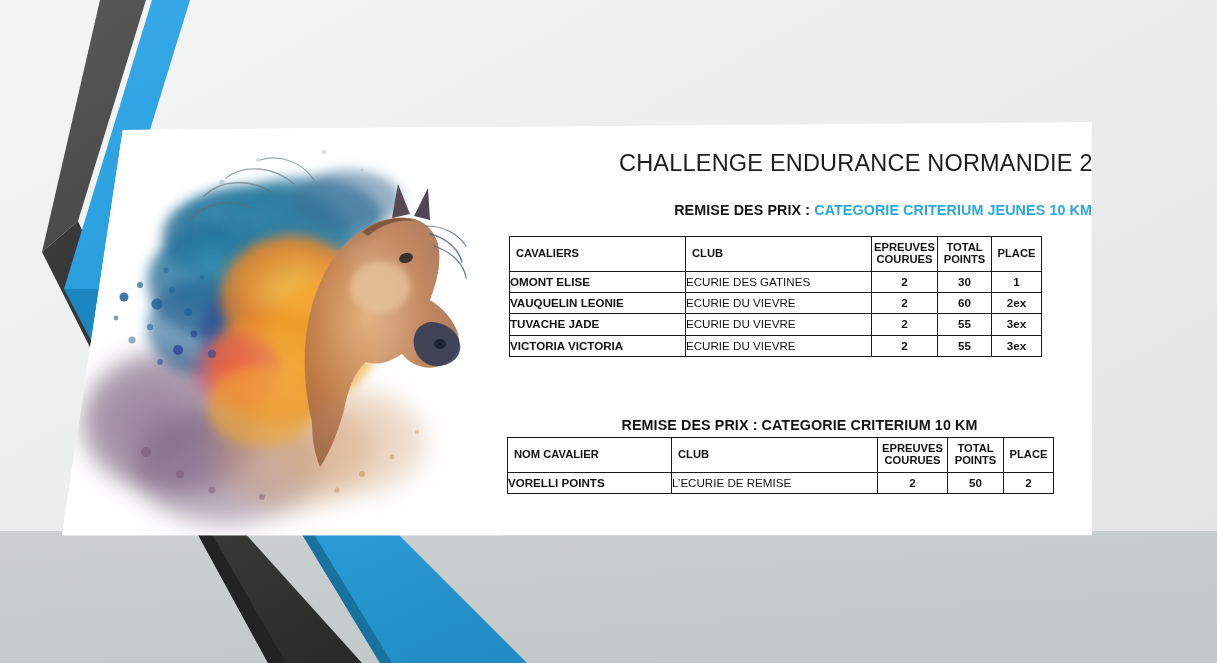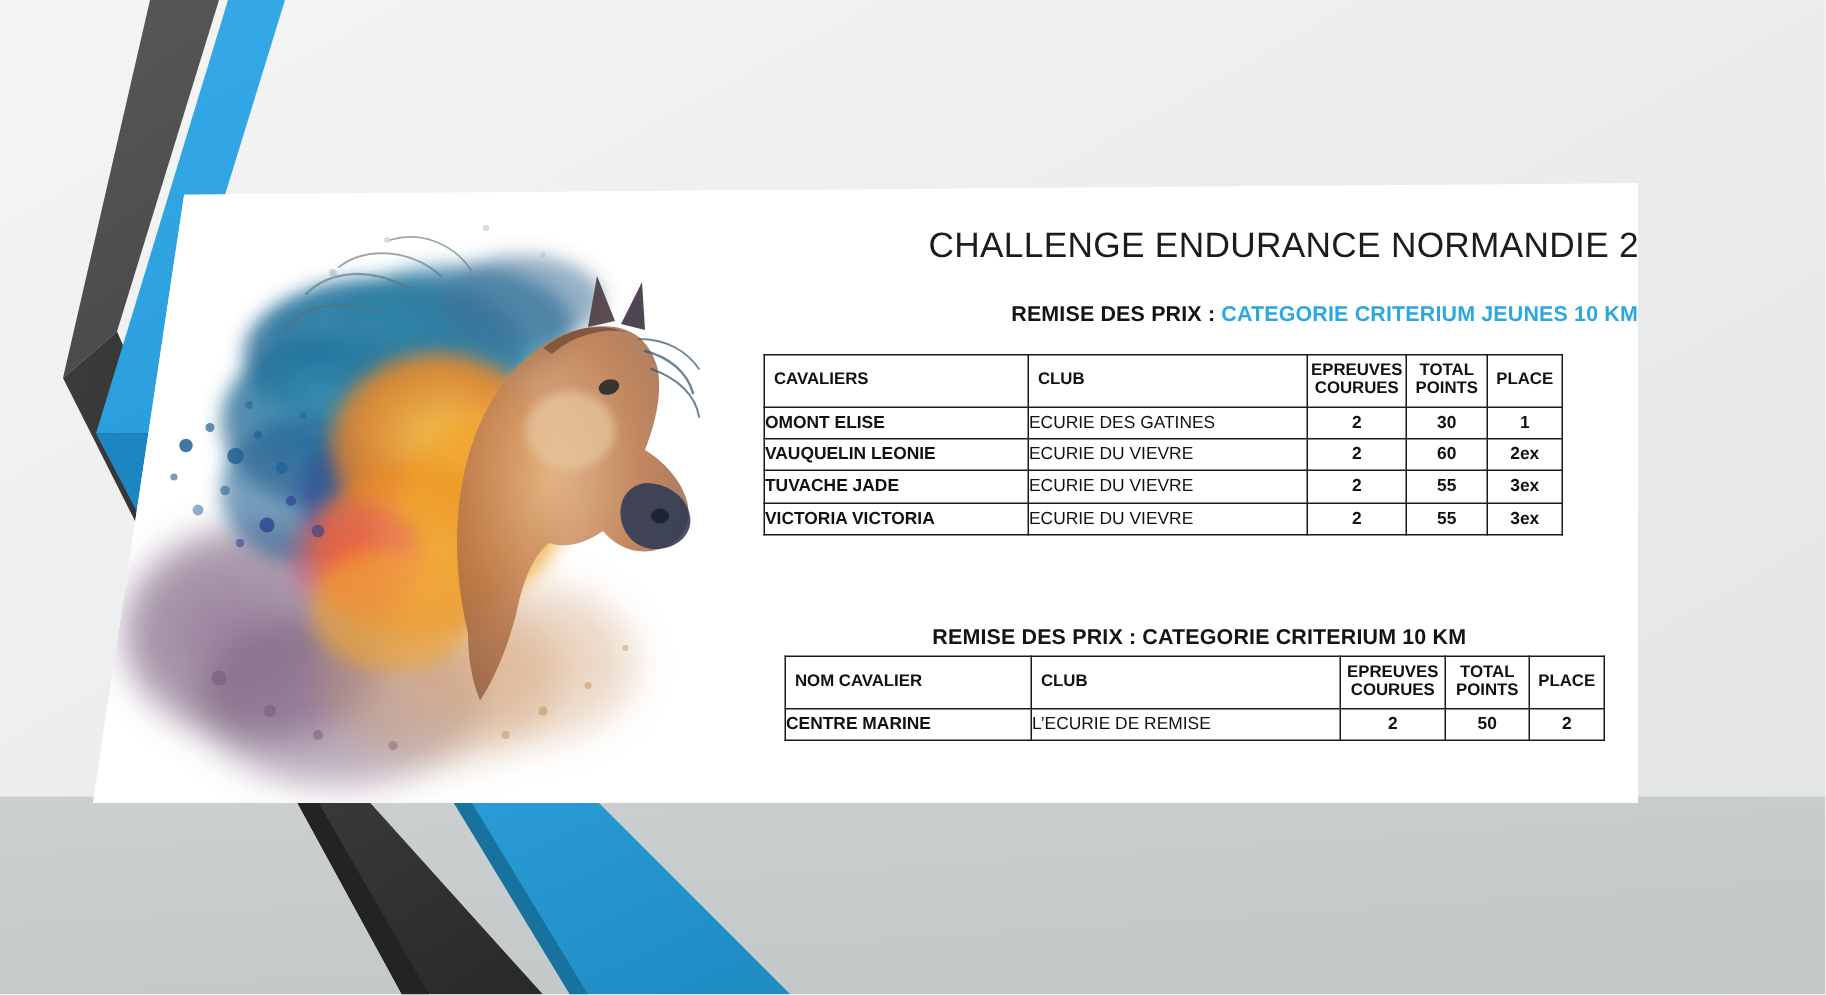--- a/index.html
+++ b/index.html
@@ -156,21 +156,21 @@
   td.club {
     padding-left: 6px;
     white-space: nowrap;
   }
   td.num {
     text-align: center;
     font-weight: bold;
   }
 
   #table1 { left: 2px; top: 104px; width: 444px; }
-  #table2 { left: 16px; top: 305px; width: 546px; }
+  #table2 { left: 0px; top: 305px; width: 546px; }
 </style>
 </head>
 <body>
 
 <div id="slide">
 
   <svg class="lower-band" viewBox="0 0 1217 663">
     <defs>
       <linearGradient id="bgGrad" x1="0" y1="0" x2="1" y2="1">
         <stop offset="0%" stop-color="#f4f5f5"></stop>
@@ -460,21 +460,21 @@
                 </th>
                 <th>
                   <span>TOTAL</span><br>
                   <span>POINTS</span>
                 </th>
                 <th>PLACE</th>
               </tr>
             </thead>
             <tbody>
               <tr>
-                <td class="name">CENTRE MARINE</td>
+                <td class="name">VORELLI POINTS</td>
                 <td class="club">L’ECURIE DE REMISE</td>
                 <td class="num">2</td>
                 <td class="num">50</td>
                 <td class="num">2</td>
               </tr>
             </tbody>
           </table>
 
         </div>
       </div>

